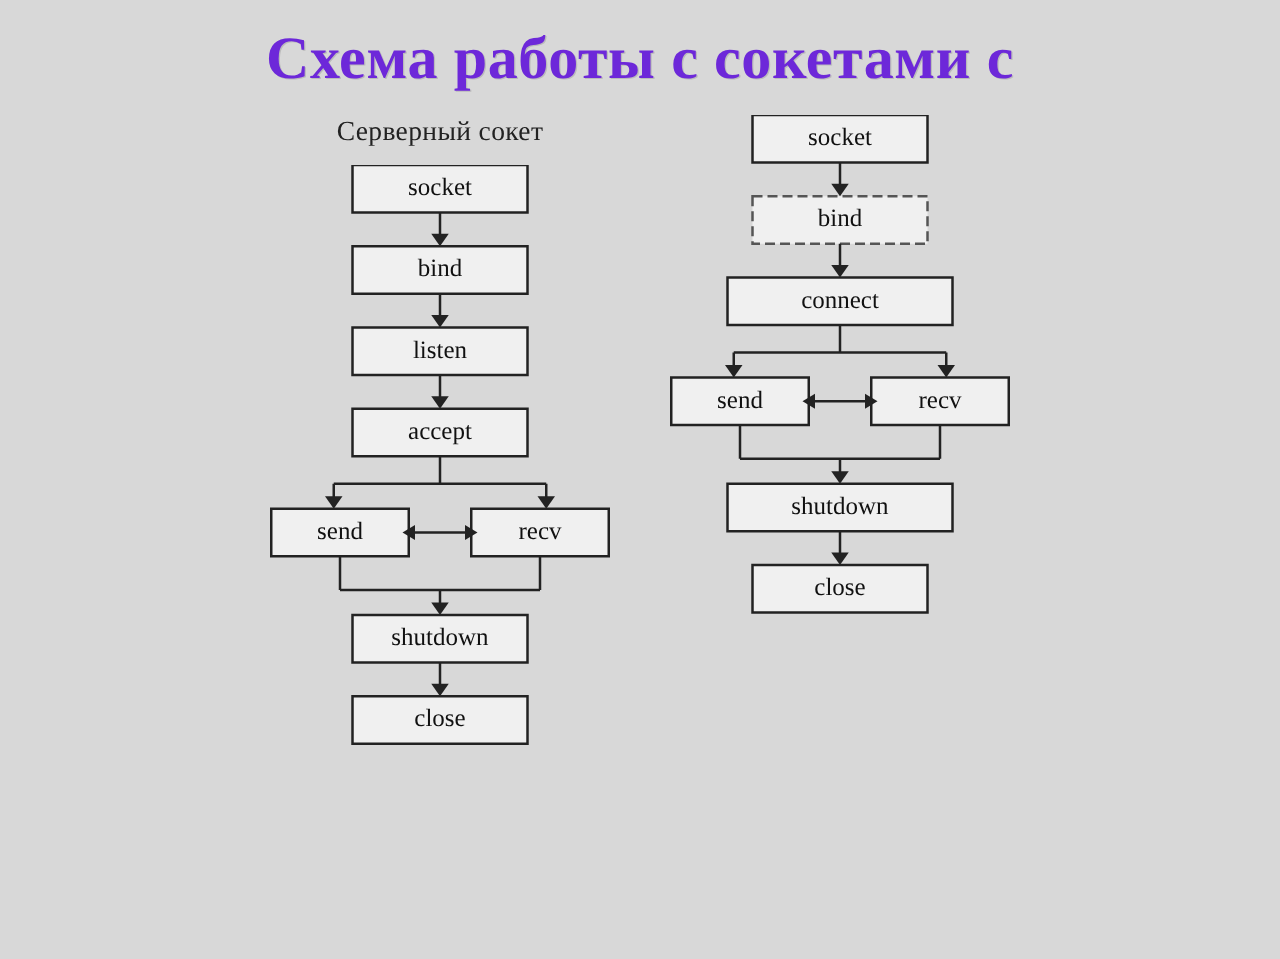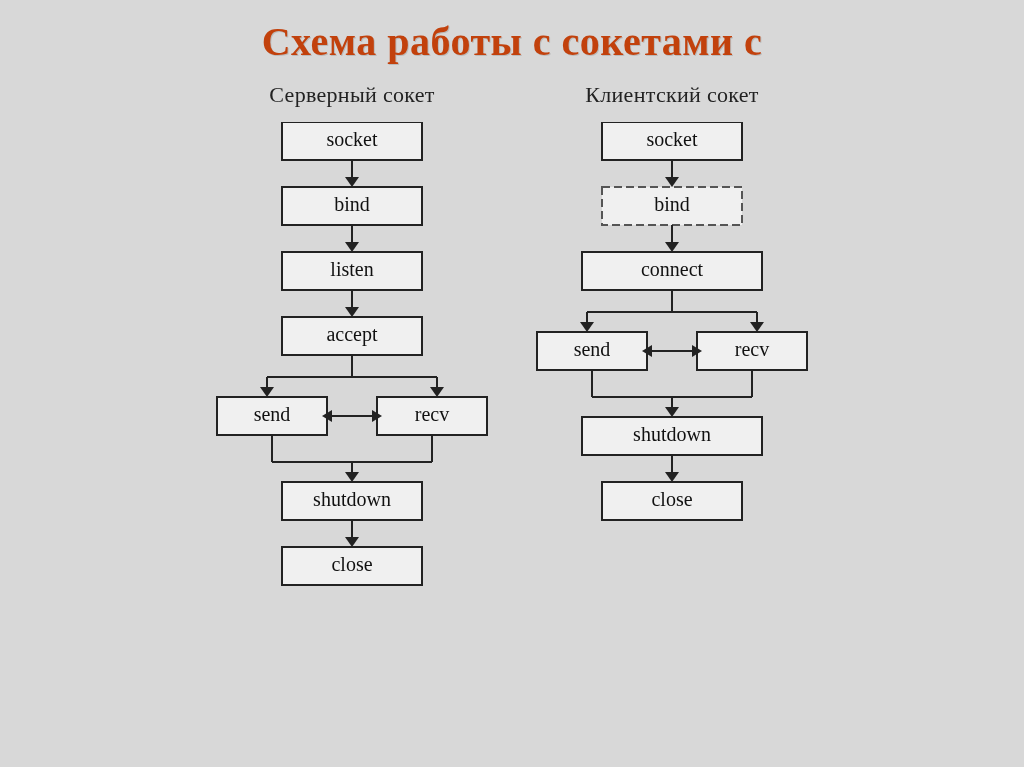--- a/index.html
+++ b/index.html
@@ -10,23 +10,23 @@
       width: 1024px;
       height: 767px;
       overflow: hidden;
       display: flex;
       flex-direction: column;
       align-items: center;
     }
 
     .title {
       text-align: center;
-      font-size: 40px;
+      font-size: 48px;
       font-weight: bold;
-      color: #c2410c;
+      color: #6d28d9;
       margin-top: 18px;
       margin-bottom: 16px;
       line-height: 1.2;
       letter-spacing: 0.5px;
       text-shadow: 1px 1px 0 #bbb;
     }
 
     .columns {
       display: flex;
       flex-direction: row;
@@ -124,21 +124,20 @@
 
       <line x1="140" y1="398" x2="140" y2="420" stroke="#222" stroke-width="2"></line>
       <polygon points="133,415 147,415 140,425" fill="#222"></polygon>
 
       <rect x="70" y="425" width="140" height="38" fill="#f0f0f0" stroke="#222" stroke-width="2"></rect>
       <text x="140" y="449" text-anchor="middle" font-family="Times New Roman, serif" font-size="20" fill="#111">close</text>
     </svg>
   </div>
 
   <div class="column">
-    <div class="col-title">Клиентский сокет</div>
 
     <svg class="diagram-svg" width="280" height="520" viewBox="0 0 280 520">
 
       <rect x="70" y="0" width="140" height="38" fill="#f0f0f0" stroke="#222" stroke-width="2"></rect>
       <text x="140" y="24" text-anchor="middle" font-family="Times New Roman, serif" font-size="20" fill="#111">socket</text>
 
       <line x1="140" y1="38" x2="140" y2="60" stroke="#222" stroke-width="2"></line>
       <polygon points="133,55 147,55 140,65" fill="#222"></polygon>
 
       <rect x="70" y="65" width="140" height="38" fill="#f0f0f0" stroke="#555" stroke-width="2" stroke-dasharray="8,4"></rect>

